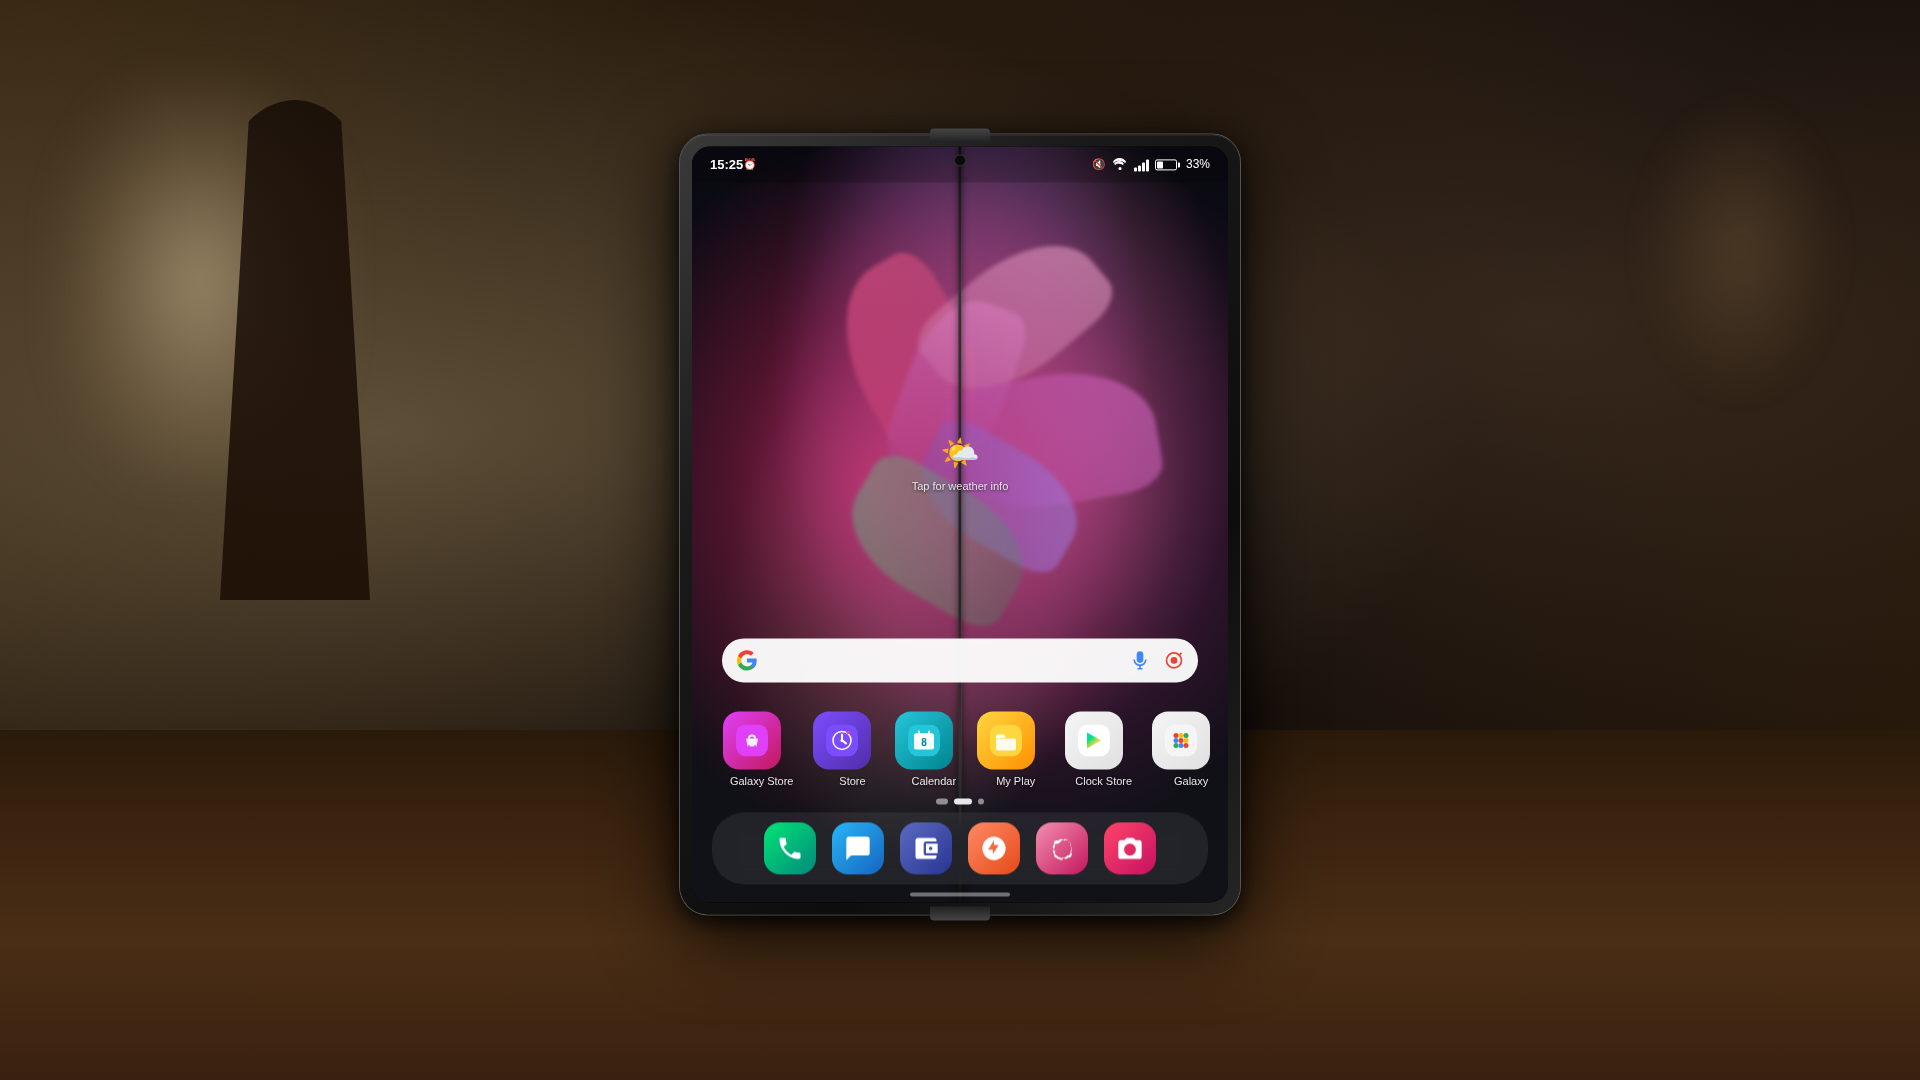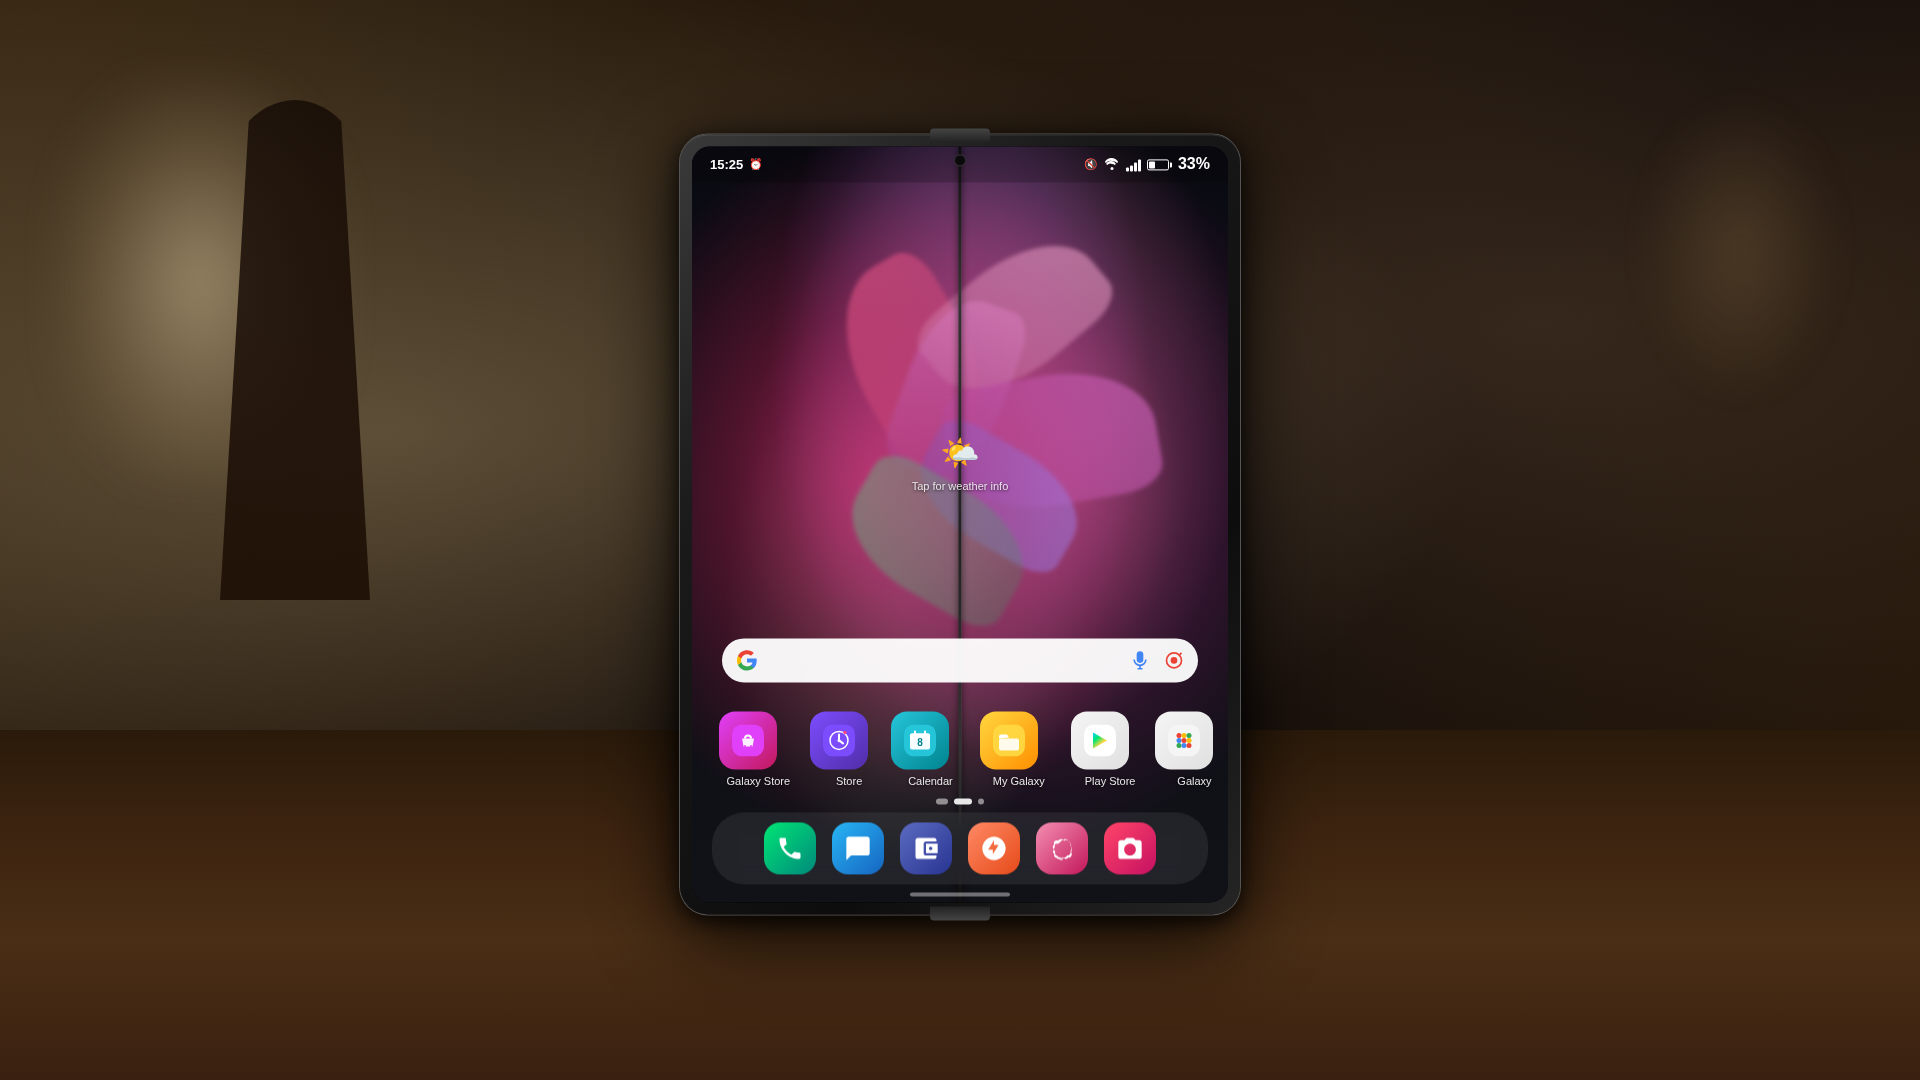--- a/index.html
+++ b/index.html
@@ -162,21 +162,20 @@
       align-items: center;
       justify-content: space-between;
       padding: 0 18px;
       z-index: 50;
       background: rgba(0,0,0,0.2);
     }
 
     .status-left {
       display: flex;
       align-items: center;
-      gap: 6px;
       color: #fff;
       font-size: 13px;
       font-weight: 600;
     }
 
     .status-right {
       display: flex;
       align-items: center;
       gap: 6px;
       color: #fff;
@@ -489,21 +488,21 @@
             <span style="height:9px;"></span>
             <span style="height:12px;"></span>
           </div>
 
           <div class="battery-icon">
             <div class="battery-body">
               <div class="battery-fill" style="width:28%;"></div>
             </div>
             <div class="battery-tip"></div>
           </div>
-          <span style="font-size:16px;font-weight:700;">33%</span>
+          <span style="font-size:12px;font-weight:400;">33%</span>
         </div>
       </div>
 
       <div class="fold-line"></div>
 
       <div class="weather-widget">
         <span class="weather-icon-sun">🌤️</span>
         <span class="weather-tap-text">Tap for weather info</span>
       </div>
 
@@ -602,39 +601,39 @@
               <defs>
                   <linearGradient id="mf" x1="0" y1="0" x2="32" y2="32">
                     <stop stop-color="#ffd740"></stop>
                     <stop offset="1" stop-color="#ff8f00"></stop>
                   </linearGradient>
                 </defs>
               <rect x="6" y="14" width="20" height="12" rx="2" fill="white" opacity="0.9"></rect>
               <path d="M6 14 L6 12 Q6 10 8 10 L14 10 L16 13 L6 14Z" fill="white"></path>
             </svg>
           </div>
-          <span class="app-label">My Galaxy</span>
+          <span class="app-label">My Play</span>
         </div>
 
         <div class="app-item">
           <div class="app-icon icon-play-store">
             <svg width="32" height="32" viewBox="0 0 32 32" fill="none">
               <rect width="32" height="32" rx="10" fill="white"></rect>
               <polygon points="9,8 23,16 9,24" fill="url(#ps)"></polygon>
               <defs>
                 <linearGradient id="ps" x1="9" y1="8" x2="23" y2="24" gradientUnits="userSpaceOnUse">
                   <stop offset="0%" stop-color="#00d2ff"></stop>
                   <stop offset="33%" stop-color="#00e676"></stop>
                   <stop offset="66%" stop-color="#ffd740"></stop>
                   <stop offset="100%" stop-color="#ff5722"></stop>
                 </linearGradient>
               </defs>
             </svg>
           </div>
-          <span class="app-label">Play Store</span>
+          <span class="app-label">Clock Store</span>
         </div>
 
         <div class="app-item">
           <div class="app-icon icon-google">
             <svg width="32" height="32" viewBox="0 0 32 32" fill="none">
               <rect width="32" height="32" rx="10" fill="#f5f5f5"></rect>
 
               <circle cx="11" cy="11" r="2.5" fill="#EA4335"></circle>
               <circle cx="16" cy="11" r="2.5" fill="#FBBC05"></circle>
               <circle cx="21" cy="11" r="2.5" fill="#34A853"></circle>

